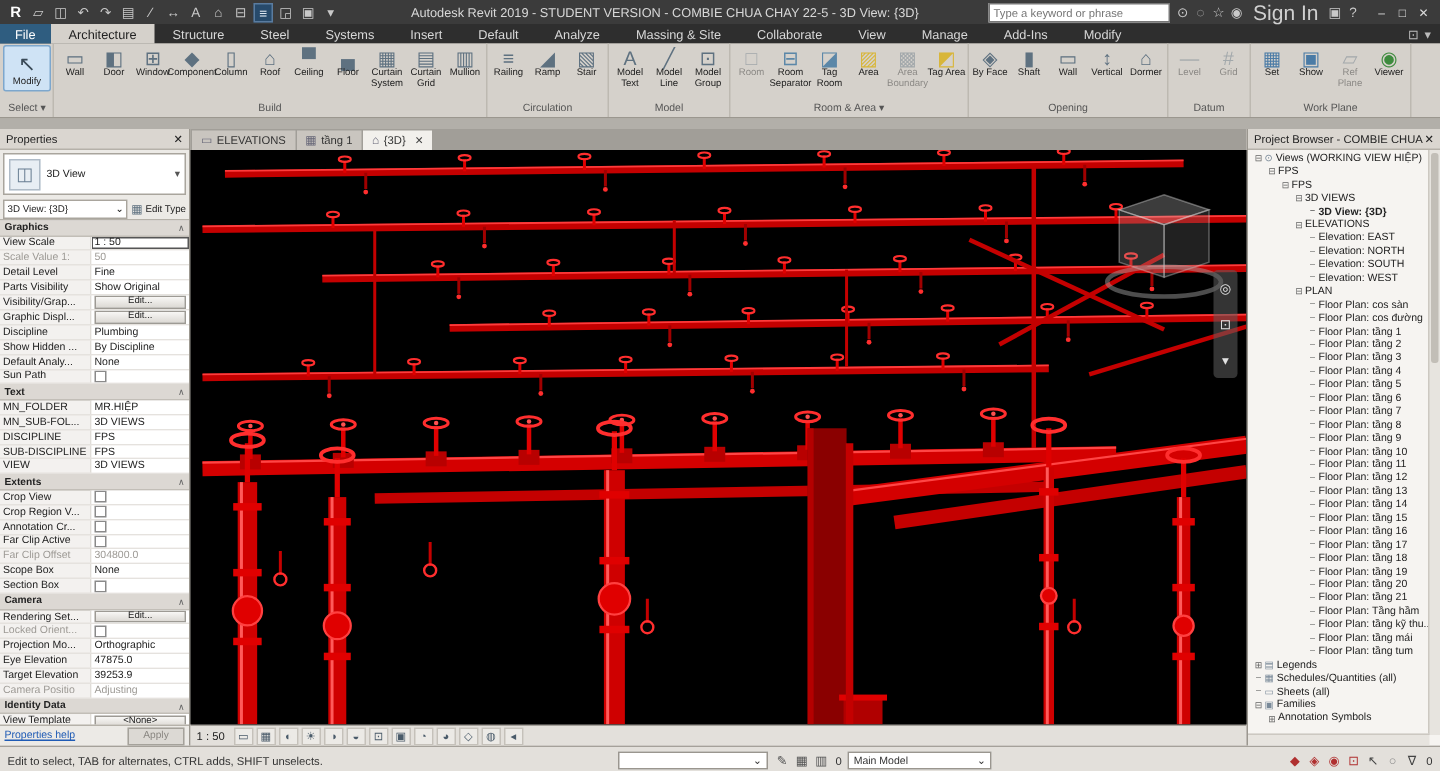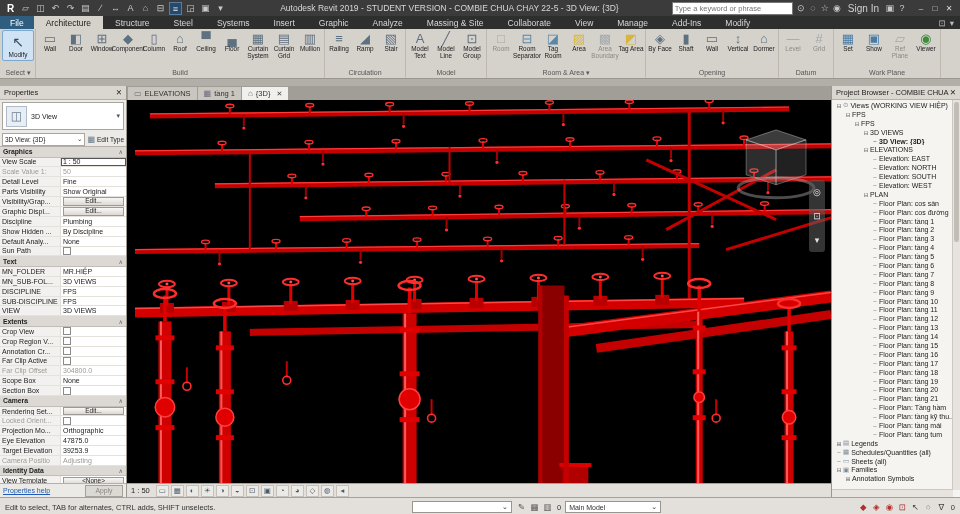--- a/index.html
+++ b/index.html
@@ -7,21 +7,21 @@
        font-family:"Liberation Sans",sans-serif;font-size:9px;color:#222;cursor:default}
   
   .titlebar{height:16px;background:#3b3b3b;display:flex;align-items:center;padding:0 4px;gap:2px}
   .qicon{width:13px;height:13px;line-height:13px;text-align:center;font-size:9px;color:#c9c9c9;flex:none}
   .qicon.logo{color:#fff;font-weight:bold;font-size:10px}
   .qicon.hl{background:#274a6b;border:1px solid #5a7ca0;color:#dfe9f3;box-sizing:border-box}
   .tb-title{flex:1;text-align:center;color:#d8d8d8;font-size:8.5px;white-space:nowrap;overflow:hidden}
   .search{display:flex;align-items:flex-end;gap:3px;flex:none}
   .search input{width:115px;height:11px;font-size:7.5px;border:1px solid #777;background:#fff;color:#333;padding:0 2px;font-family:"Liberation Sans",sans-serif}
   .tbico{color:#c9c9c9;font-size:9px;width:12px;text-align:center;flex:none}
-  .signin{color:#d0d0d0;font-size:10px;margin:12px 3px;flex:none}
+  .signin{color:#d0d0d0;font-size:14px;margin:12px 3px;flex:none}
   .winbtn{width:14px;text-align:center;color:#ddd;font-size:8px;flex:none}
   
   .tabrow{height:13px;background:#2e2e2e;display:flex;align-items:stretch;color:#d8d8d8;font-size:8.5px}
   .filetab{background:#2f5d80;color:#fff;padding:0 10px;display:flex;align-items:center}
   .rtab{padding:0 12px;display:flex;align-items:center;white-space:nowrap}
   .rtab.active{background:#d5d1cb;color:#222}
   .tabend{margin-left:auto;display:flex;align-items:center;color:#bbb;padding-right:6px;gap:4px}
   
   .ribbon{height:49px;background:#d5d1cb;display:flex;align-items:stretch;padding:0 1px;border-bottom:1px solid #9b978f}
   .panel{display:flex;flex-direction:column;border-right:1px solid #bdb9b1;padding:1px 1px 0}
@@ -134,21 +134,21 @@
 </div>
 
 <div class="tabrow">
   <span class="filetab">File</span>
   <span id="rtabs" style="display:flex">
       <span class="rtab active">Architecture</span>
       <span class="rtab">Structure</span>
       <span class="rtab">Steel</span>
       <span class="rtab">Systems</span>
       <span class="rtab">Insert</span>
-      <span class="rtab">Graphic</span>
+      <span class="rtab">Default</span>
       <span class="rtab">Analyze</span>
       <span class="rtab">Massing &amp; Site</span>
       <span class="rtab">Collaborate</span>
       <span class="rtab">View</span>
       <span class="rtab">Manage</span>
       <span class="rtab">Add-Ins</span>
       <span class="rtab">Modify</span>
     </span>
   <span class="tabend">
     <span>⊡</span>

